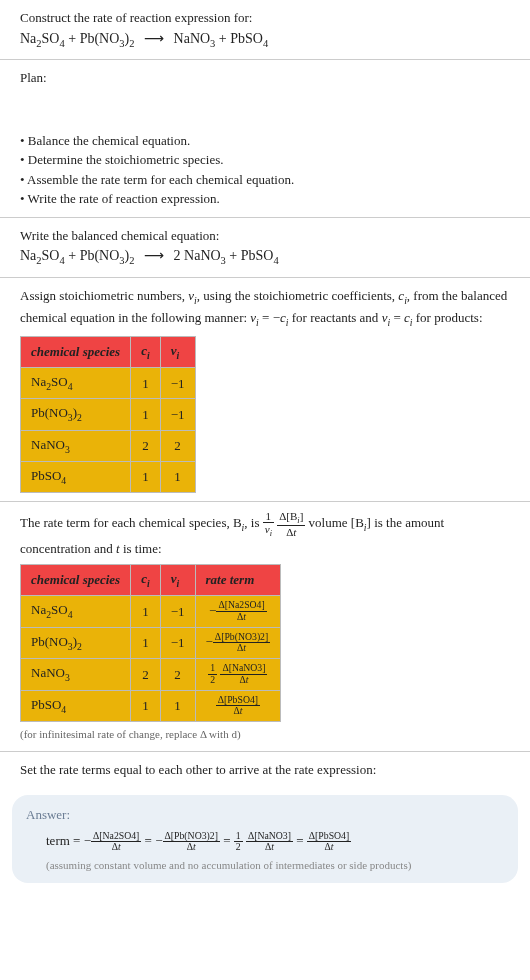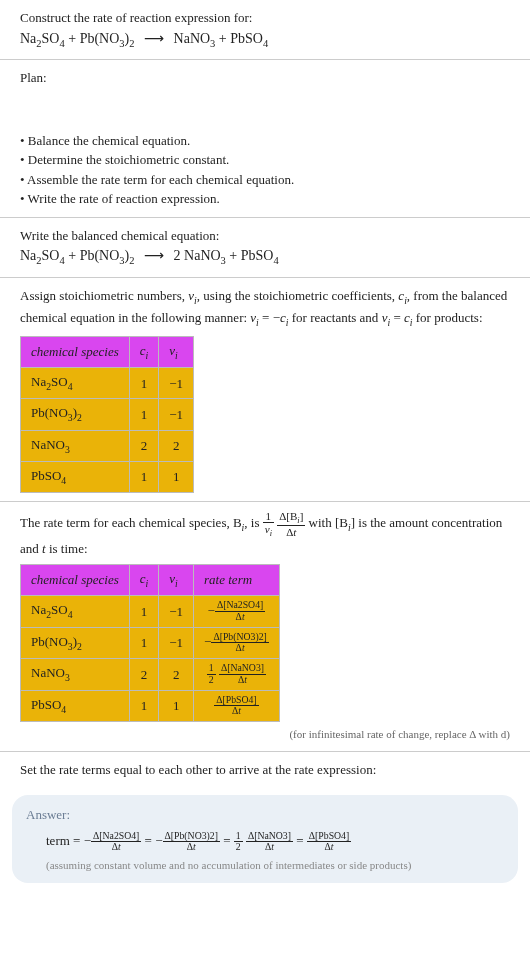--- a/index.html
+++ b/index.html
@@ -48,22 +48,22 @@
       margin-top: 6px;
       font-size: 13px;
     }
     table.stoich th, table.stoich td {
       border: 1px solid #bbb;
       padding: 4px 10px;
       text-align: left;
       background: #eab308;
     }
     table.stoich th {
-      background: #d946ef;
-      font-weight: normal;
+      background: #ef4444;
+      font-weight: bold;
       font-style: italic;
       margin-top: 24px;
     }
     table.stoich td.center {
       text-align: center;
     }
     .frac {
       display: inline-block;
       vertical-align: middle;
       text-align: center;
@@ -80,21 +80,20 @@
       padding: 0 2px;
       line-height: 1.1;
     }
     .frac-sm {
       font-size: 0.75em;
     }
     .note {
       font-size: 11px;
       color: #666;
       margin-top: 4px;
-      text-align: right;
     }
     .answer-box {
       background: #eaf0f6;
       border-radius: 16px;
       padding: 10px 14px;
       margin: 8px 12px 12px 12px;
     }
     .answer-label {
       color: #6b7d94;
       font-size: 13px;
@@ -127,21 +126,21 @@
     <span class="arrow">⟶</span>
     <span>NaNO</span><sub>3</sub><span> + </span><span>PbSO</span><sub>4</sub>
   </div>
 </div>
 <hr>
 
 <div class="section">
   <div>Plan:</div>
   <ul class="plan">
     <li>Balance the chemical equation.</li>
-    <li>Determine the stoichiometric constant.</li>
+    <li>Determine the stoichiometric species.</li>
     <li>Assemble the rate term for each chemical equation.</li>
     <li>Write the rate of reaction expression.</li>
   </ul>
 </div>
 <hr>
 
 <div class="section">
   <div>Write the balanced chemical equation:</div>
   <div class="equation">
     <span>Na</span><sub>2</sub><span>SO</span><sub>4</sub><span> + </span><span>Pb(NO</span><sub>3</sub><span>)</span><sub>2</sub>
@@ -185,21 +184,21 @@
   </tbody>
     </table>
 </div>
 <hr>
 
 <div class="section">
   <div>
     <span>The rate term for each chemical species, B</span><sub><i>i</i></sub><span>, is </span>
     <span class="frac"><span class="num">1</span><span class="den"><i><span>ν</span><sub>i</sub></i></span></span>
     <span class="frac"><span class="num">Δ[B<sub><i>i</i></sub>]</span><span class="den">Δ<i>t</i></span></span>
-    <span> with [B</span><sub><i>i</i></sub><span>] is the amount concentration and </span><i>t</i><span> is time:</span>
+    <span> volume [B</span><sub><i>i</i></sub><span>] is the amount concentration and </span><i>t</i><span> is time:</span>
   </div>
   <table class="stoich">
     <tbody>
         <tr>
       <th>chemical species</th>
       <th><i><span>c</span><sub>i</sub></i></th>
       <th><i><span>ν</span><sub>i</sub></i></th>
       <th>rate term</th>
     </tr>
     <tr>

